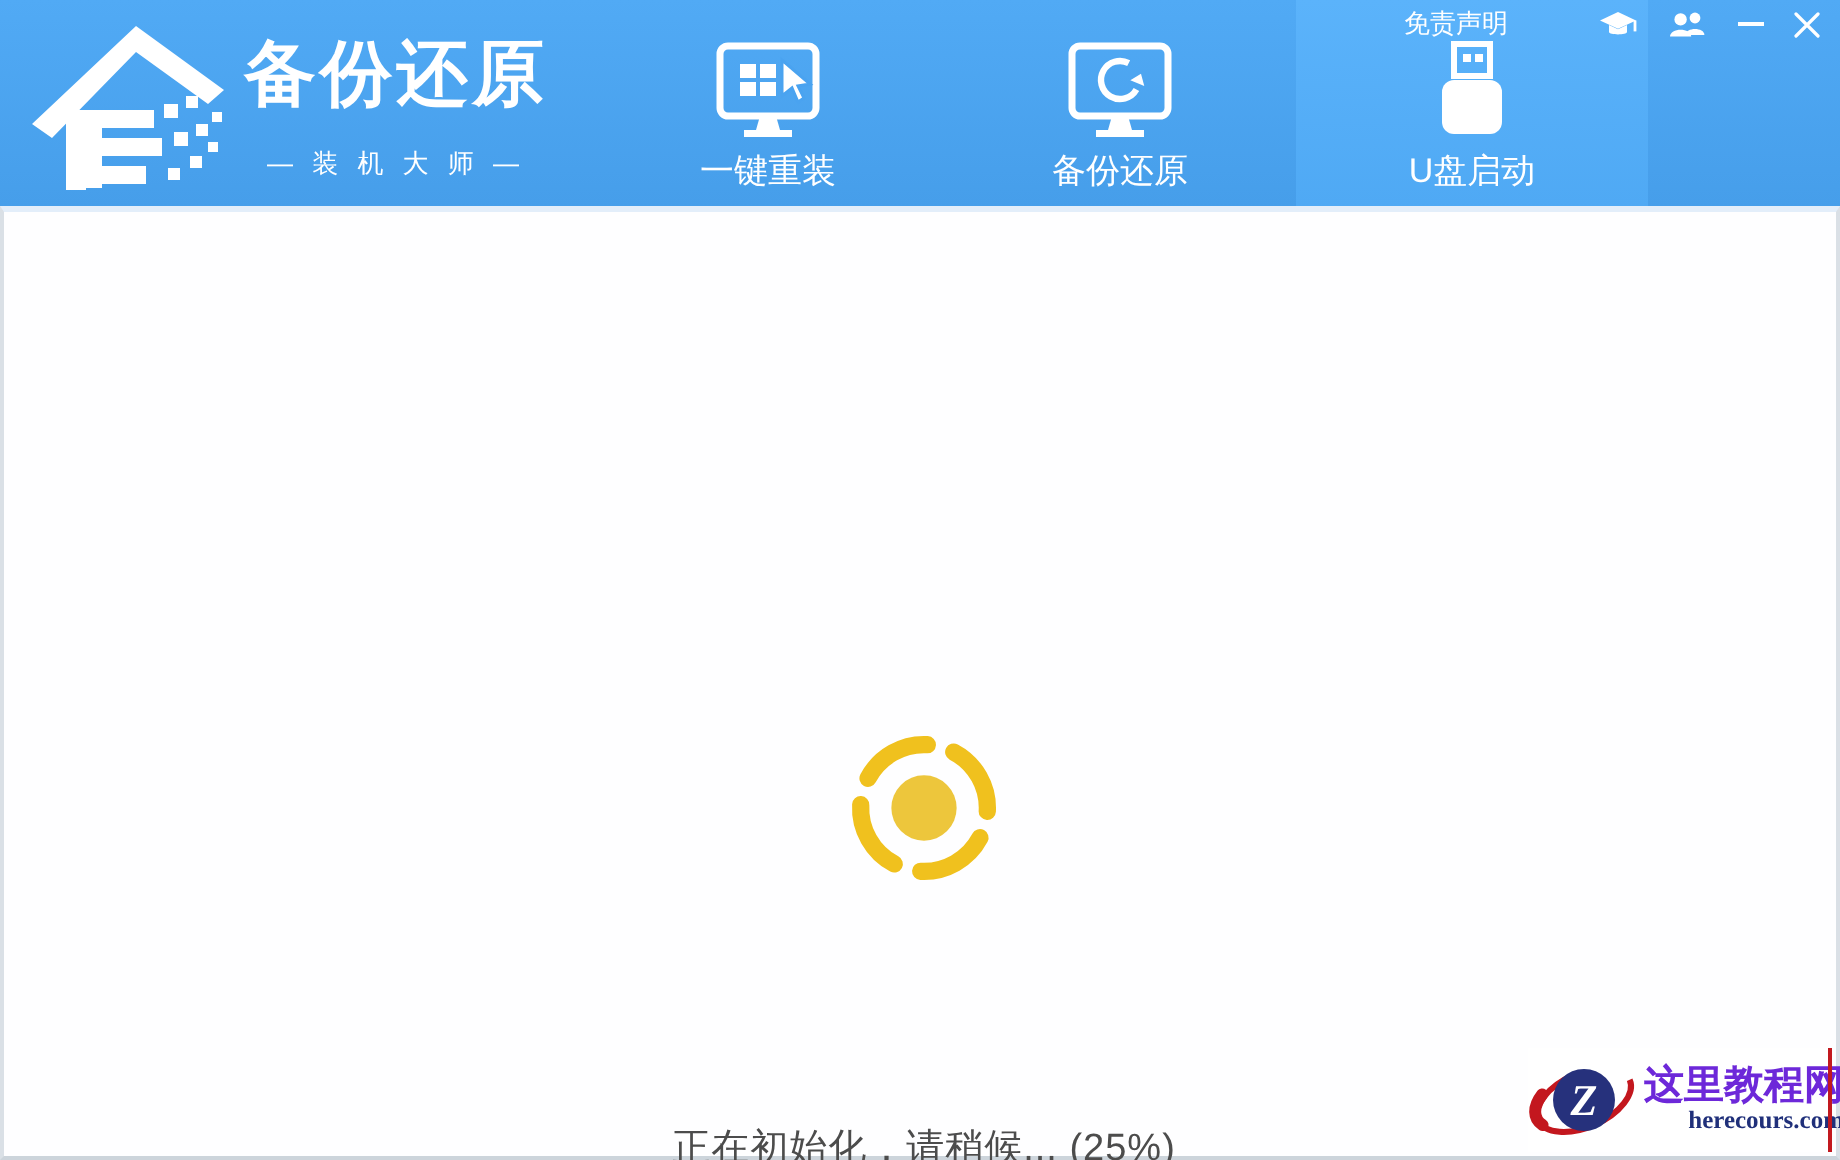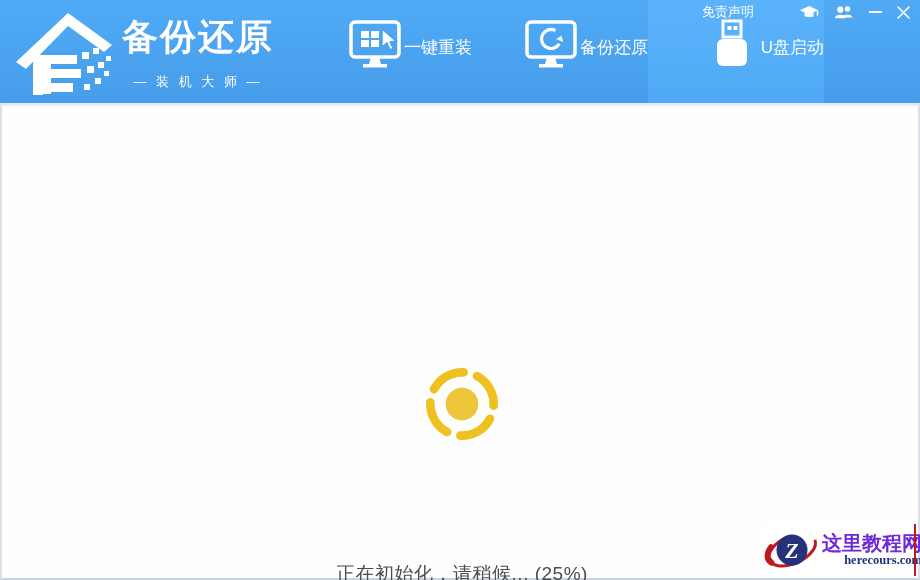--- a/index.html
+++ b/index.html
@@ -17,21 +17,21 @@
   }
   .brand { position:absolute; left:14px; top:5px; display:flex; align-items:center; }
   .brand-logo { width:100px; height:92px; }
   .brand-text { margin-left:8px; margin-top:6px; text-align:center; }
   .brand-title { font-size:36px; font-weight:bold; color:#fff; letter-spacing:2px; line-height:1.1; white-space:nowrap; }
   .brand-subtitle { font-size:13px; color:#fff; letter-spacing:3px; margin-top:17px; white-space:nowrap; }
 
   .tabs { position:absolute; left:296px; top:0; height:103px; display:flex; }
   .tab {
     width:176px; height:103px; box-sizing:border-box;
-    display:flex; flex-direction:row; align-items:center; justify-content:flex-end;
+    display:flex; flex-direction:column; align-items:center; justify-content:flex-end;
     padding-bottom:9px; cursor:pointer;
   }
   .tab.active { background:linear-gradient(180deg,#5BB3FB 0%,#4FA9F4 100%); }
   .tab-icon { width:58px; height:54px; margin-bottom:4px; }
   .tab-label { color:#fff; font-size:17px; line-height:1; white-space:nowrap; }
 
   .controls { position:absolute; top:4px; right:10px; display:flex; align-items:center; height:16px; }
   .disclaimer { color:#fff; font-size:13px; margin-right:30px; cursor:pointer; white-space:nowrap; }
   .ctl { display:flex; align-items:center; justify-content:center; margin-left:15px; cursor:pointer; }
   .min-bar { width:13px; height:2px; background:#fff; }

